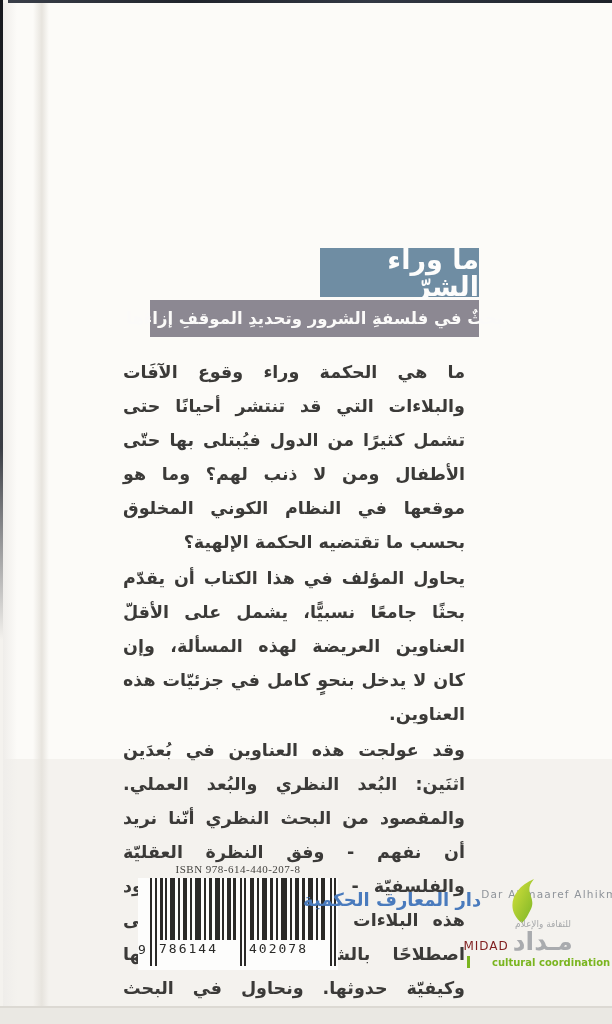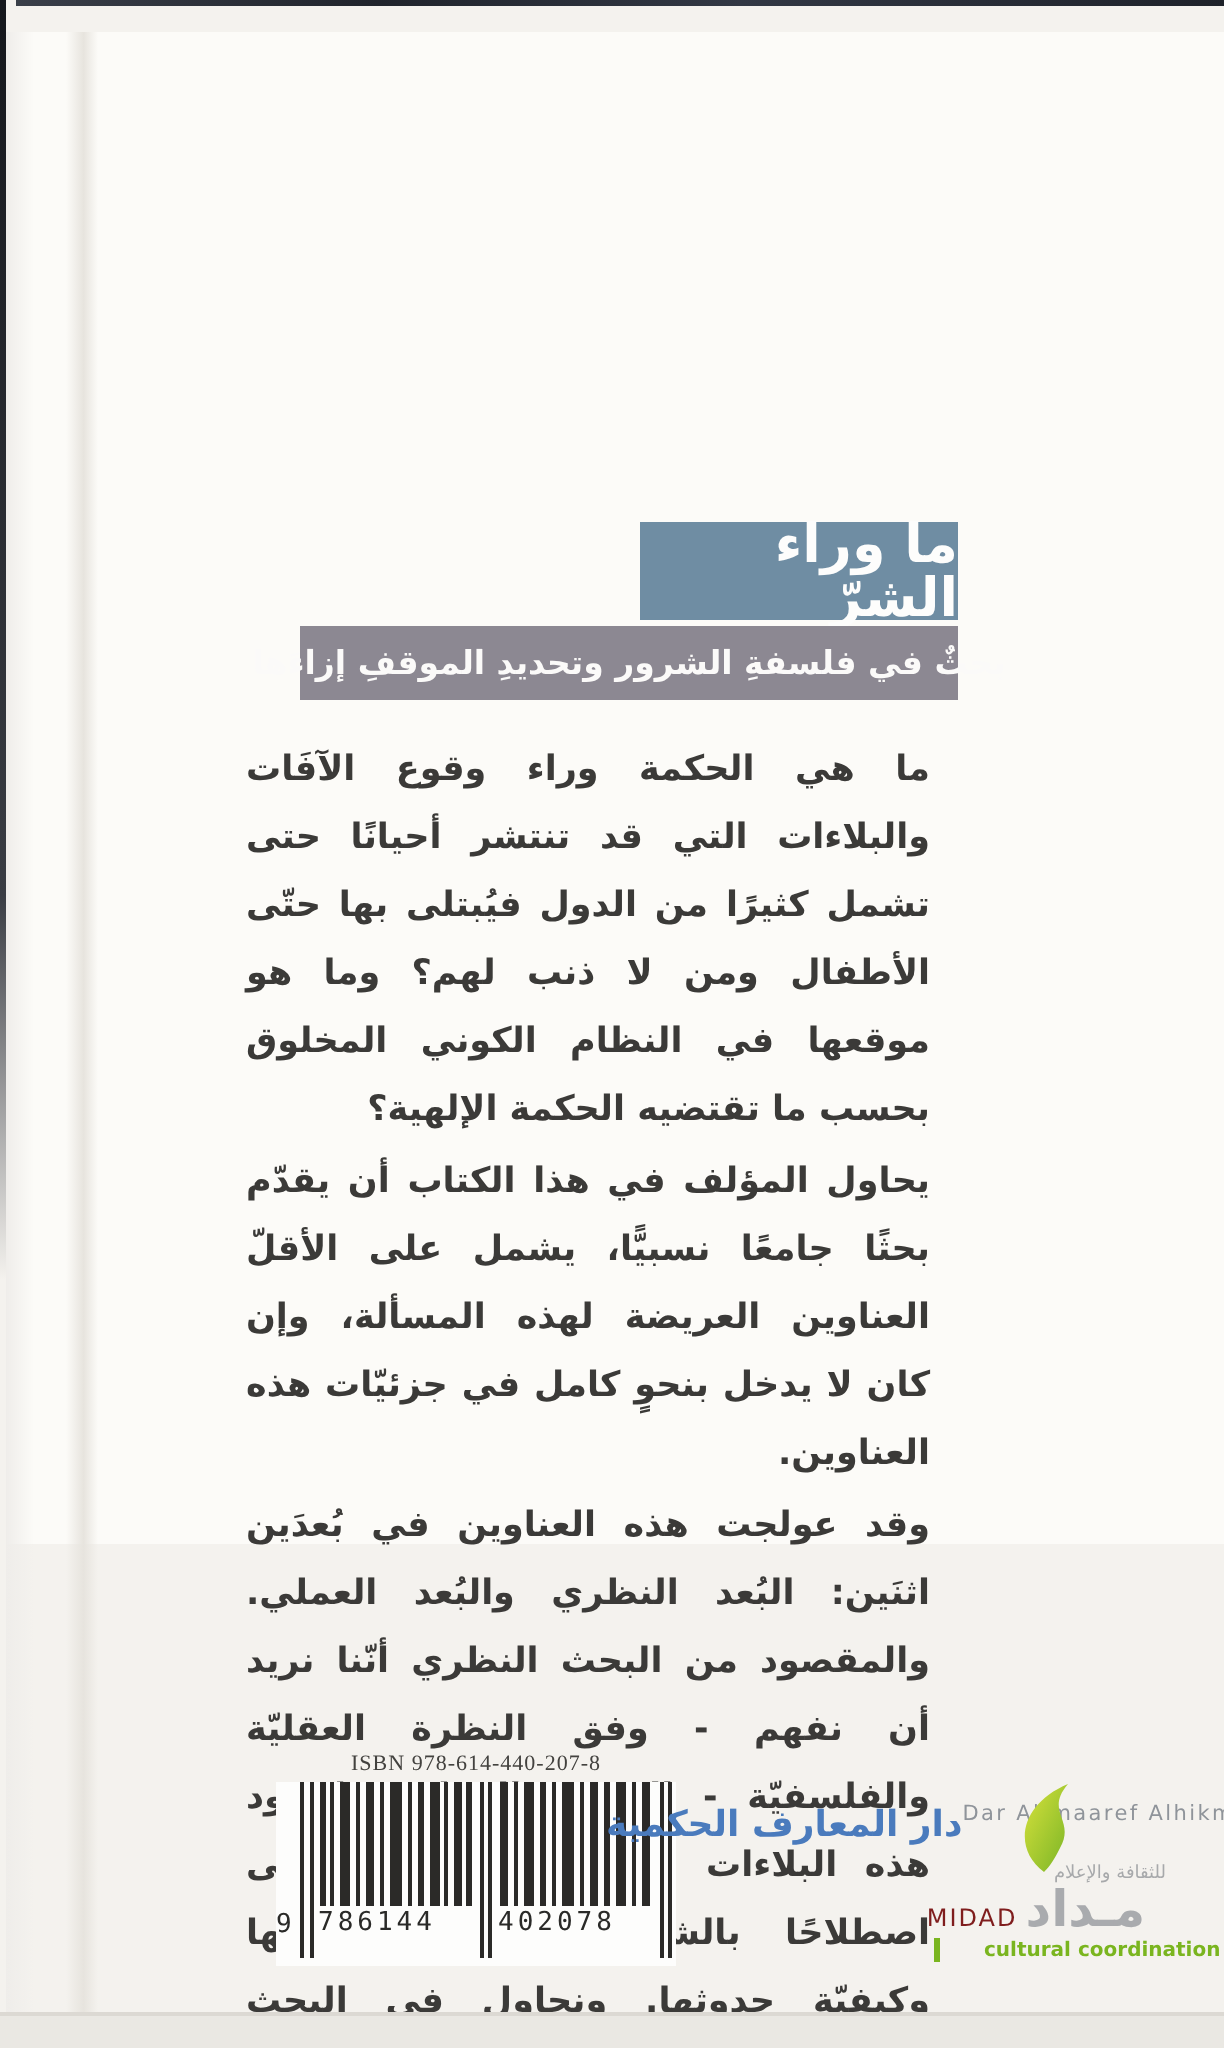--- a/index.html
+++ b/index.html
@@ -4,21 +4,21 @@
 <style>
   html,body{margin:0;padding:0;}
   body{width:612px;height:1024px;background:#f4f2ee;font-family:"DejaVu Sans",sans-serif;overflow:hidden;}
   .page{position:relative;width:612px;height:1024px;background:#f4f2ee;}
   
   .edge-top{position:absolute;left:8px;top:0;right:0;height:3px;
     background:linear-gradient(to right,#3a3f49,#20242c 30%,#323844 60%,#1e222a);}
   .edge-left{position:absolute;left:0;top:0;width:3px;height:640px;
     background:linear-gradient(to bottom,#15171c,#3a3d44 70%,rgba(90,90,95,0));}
   
-  .cover{position:absolute;left:3px;top:16px;width:609px;height:756px;background:#fcfbf8;}
+  .cover{position:absolute;left:3px;top:3px;width:609px;height:756px;background:#fcfbf8;}
   .spine-fold{position:absolute;left:30px;top:0;width:16px;height:1003px;
     background:linear-gradient(to right,rgba(225,222,216,0),#e7e4de 55%,rgba(250,249,246,0));}
   .left-sheen{position:absolute;left:0;top:0;width:14px;height:1003px;
     background:linear-gradient(to right,#efedea,rgba(252,251,248,0));}
   .strip-bottom{position:absolute;left:0;top:1006px;width:612px;height:18px;background:#eae8e3;
     border-top:2px solid #dcd9d3;}
 
   
   .title-box{position:absolute;left:317px;top:245px;width:159px;height:49px;background:#6f8da3;
     display:flex;align-items:center;justify-content:center;}
@@ -43,21 +43,21 @@
     font-family:"DejaVu Sans Mono",monospace;font-size:13px;letter-spacing:2px;color:#2a2a28;}
   .bc-g1{left:21px;} .bc-g2{left:111px;}
 
   .publisher{position:absolute;left:300px;top:882px;width:150px;display:flex;flex-direction:row;}
   .publisher .mark{width:44px;height:40px;}
   .publisher .name-ar{margin-top:4px;font-size:18px;font-weight:bold;color:#4a7bbd;direction:rtl;white-space:nowrap;}
   .publisher .name-en{margin-top:3px;font-size:10.5px;color:#8f949a;letter-spacing:1.2px;white-space:nowrap;}
 
   .midad{position:absolute;left:448px;top:876px;width:134px;display:flex;flex-direction:column;align-items:center;}
   .midad .flame{width:34px;height:44px;margin-left:14px;}
-  .midad .tag-ar{font-size:9px;color:#a7a9ab;direction:rtl;margin-top:-4px;align-self:flex-end;margin-right:2px;text-align:right;}
+  .midad .tag-ar{font-size:9px;color:#a7a9ab;direction:rtl;margin-top:-4px;align-self:flex-end;margin-right:14px;text-align:right;}
   .midad .name-row{display:flex;align-items:baseline;gap:4px;direction:rtl;}
   .midad .name-ar{font-size:25px;font-weight:bold;color:#a9abae;line-height:1;letter-spacing:1px;}
   .midad .name-en{font-size:12px;font-weight:normal;color:#7f1d1d;letter-spacing:1px;}
   .midad .coord-row{display:flex;align-items:center;margin-top:2px;align-self:flex-start;margin-left:16px;gap:19px;}
   .midad .coord-bar{width:3px;height:12px;background:#7ab51f;margin-right:3px;}
   .midad .coord-en{font-size:10px;font-weight:bold;color:#7ab51f;white-space:nowrap;}
 </style>
 </head>
 <body>
 

